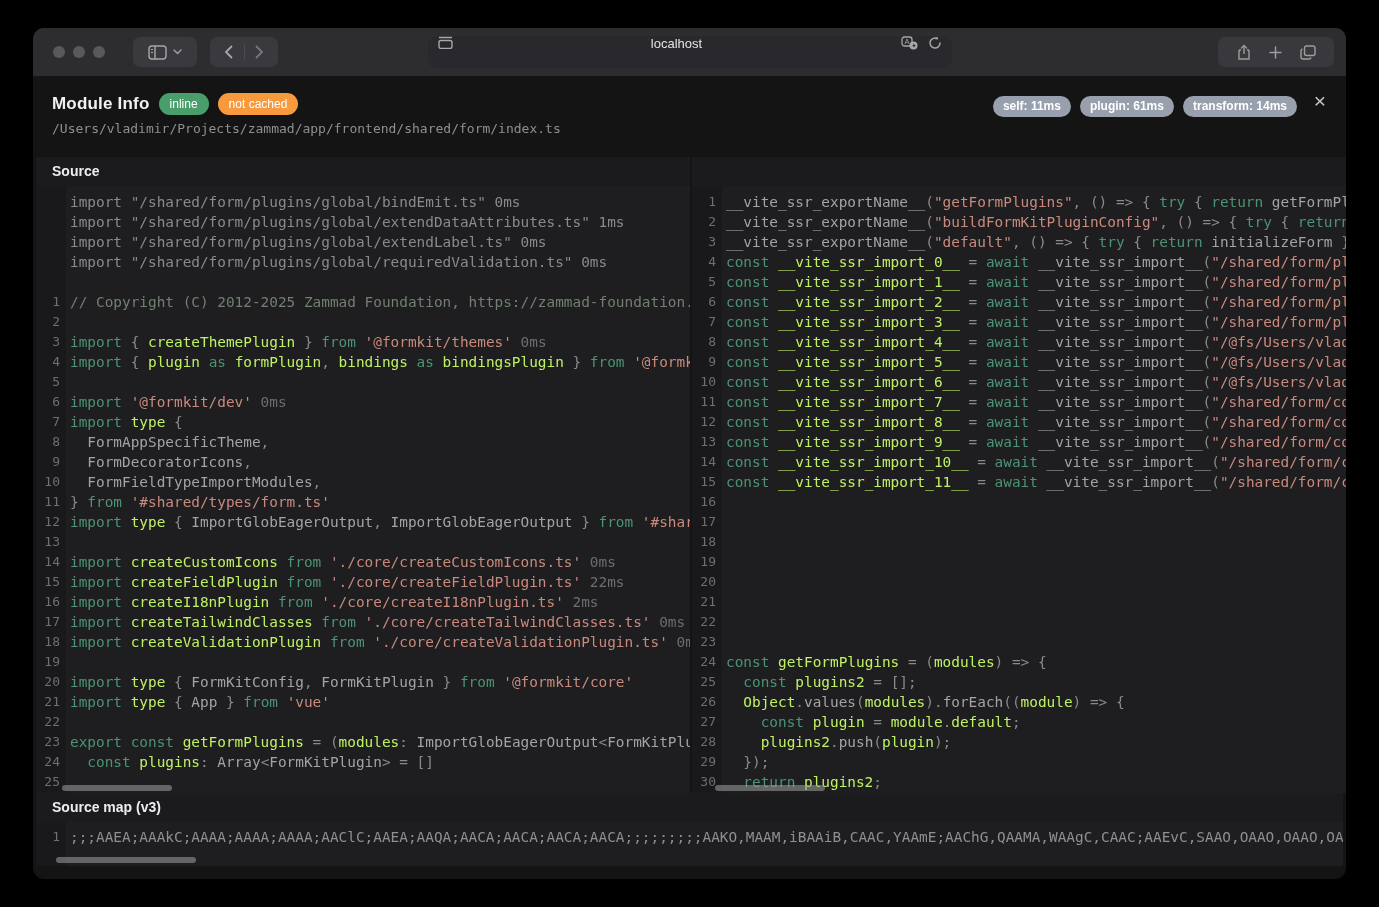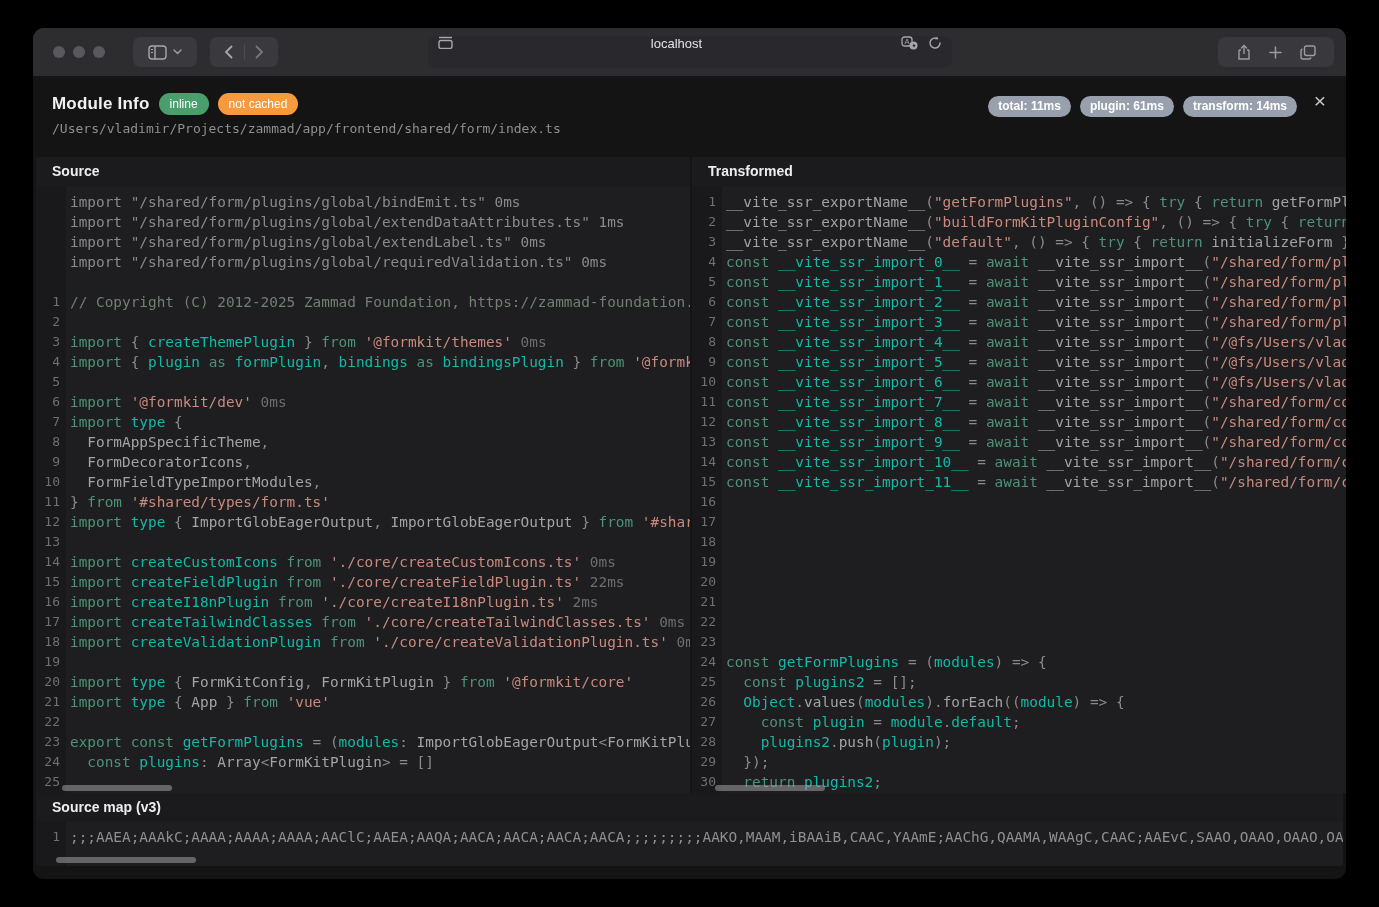--- a/index.html
+++ b/index.html
@@ -49,21 +49,21 @@
   .p-head{height:29px;line-height:29px;padding-left:16px;color:#ededee;font-size:14px;
           font-weight:bold;background:#1b1b1d;border-bottom:2px solid #c2410c;}
   .codearea{position:absolute;left:0;right:0;top:29px;bottom:0;background:#1e1e20;
             overflow:hidden;padding-top:6px;box-sizing:border-box;}
   .codearea::before{content:"";position:absolute;left:0;top:0;bottom:0;width:30px;background:#19191b;}
   .code-line{display:flex;height:20px;line-height:20px;position:relative;
              font-family:"DejaVu Sans Mono","Liberation Mono",monospace;font-size:14.4px;}
   .code-line .ln{width:24px;flex:none;text-align:right;color:#6f6f6f;font-size:13px;}
   .code-line .code{margin-left:10px;white-space:pre;overflow:hidden;flex:1;}
   .tk-kw{color:#4d9375;}
-  .tk-id{color:#14b8a6;}
+  .tk-id{color:#bef264;}
   .tk-ty{color:#a3a3a3;}
   .tk-str{color:#c98a7d;}
   .tk-pn{color:#8a8a8a;}
   .tk-cm{color:#727f72;}
   .tk-ms{color:#6d6d6d;}
   .tk-dim{color:#8a8a8a;}
   .tk-map{color:#8f8f8f;}
   .hscroll{position:absolute;height:6px;border-radius:3px;background:rgba(160,160,160,.55);bottom:2px;}
   .hs-src{left:26px;width:110px;}
   .hs-trn{left:23px;width:110px;}
@@ -150,21 +150,21 @@
 
     <div class="modhead">
       <div class="mh-row">
         <span class="mh-title">Module Info</span>
         <span id="badges" style="display:flex;gap:9px;">
             <span class="badge" style="background: rgb(74, 158, 108);">inline</span>
             <span class="badge" style="background: rgb(247, 154, 62);">not cached</span>
           </span>
       </div>
       <div class="metrics" id="metrics">
-          <span class="pill">total: 11ms</span>
+          <span class="pill">self: 11ms</span>
           <span class="pill">plugin: 61ms</span>
           <span class="pill">transform: 14ms</span>
         </div>
       <div class="mh-close">×</div>
       <div class="mh-path">/Users/vladimir/Projects/zammad/app/frontend/shared/form/index.ts</div>
     </div>
 
     <div class="panel p-source">
       <div class="p-head">Source</div>
       <div class="codearea">
@@ -288,21 +288,20 @@
             <div class="code-line">
               <span class="ln">25</span>
               <span class="code"></span>
             </div>
           </div>
         <div class="hscroll hs-src"></div>
       </div>
     </div>
 
     <div class="panel p-trans">
-      <div class="p-head">Transformed</div>
       <div class="codearea">
         <div id="transformed-code">
             <div class="code-line">
               <span class="ln">1</span>
               <span class="code"><span class="tk-ty">__vite_ssr_exportName__</span><span class="tk-pn">(</span><span class="tk-str">"getFormPlugins"</span><span class="tk-pn">, () =&gt; { </span><span class="tk-kw">try</span><span class="tk-pn"> { </span><span class="tk-kw">return</span><span class="tk-ty"> getFormPlugins</span></span>
             </div>
             <div class="code-line">
               <span class="ln">2</span>
               <span class="code"><span class="tk-ty">__vite_ssr_exportName__</span><span class="tk-pn">(</span><span class="tk-str">"buildFormKitPluginConfig"</span><span class="tk-pn">, () =&gt; { </span><span class="tk-kw">try</span><span class="tk-pn"> { </span><span class="tk-kw">return</span></span>
             </div>

